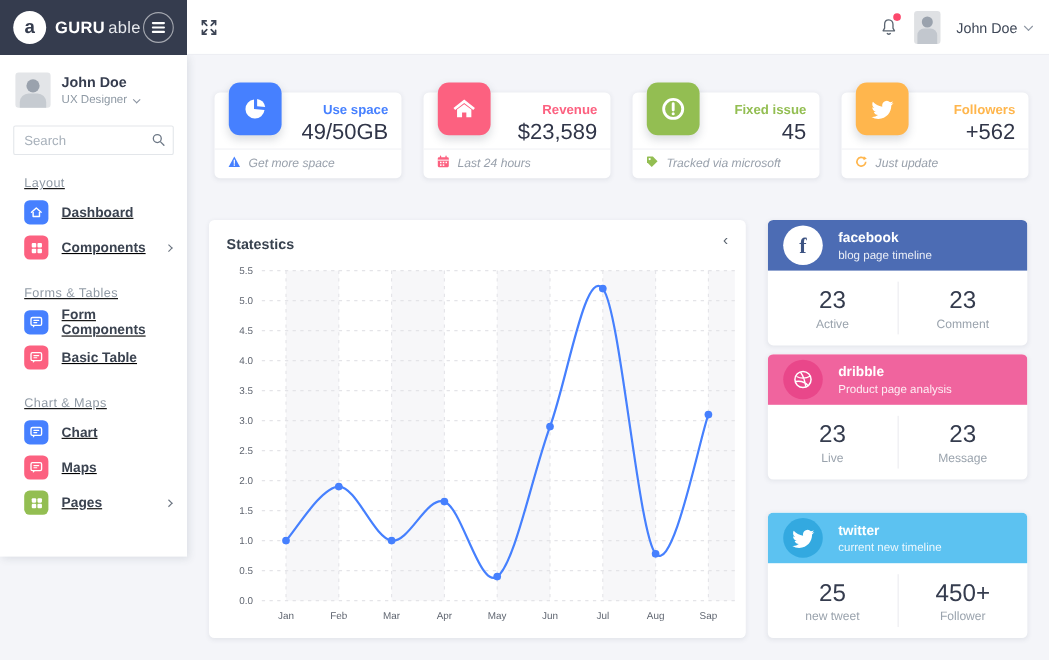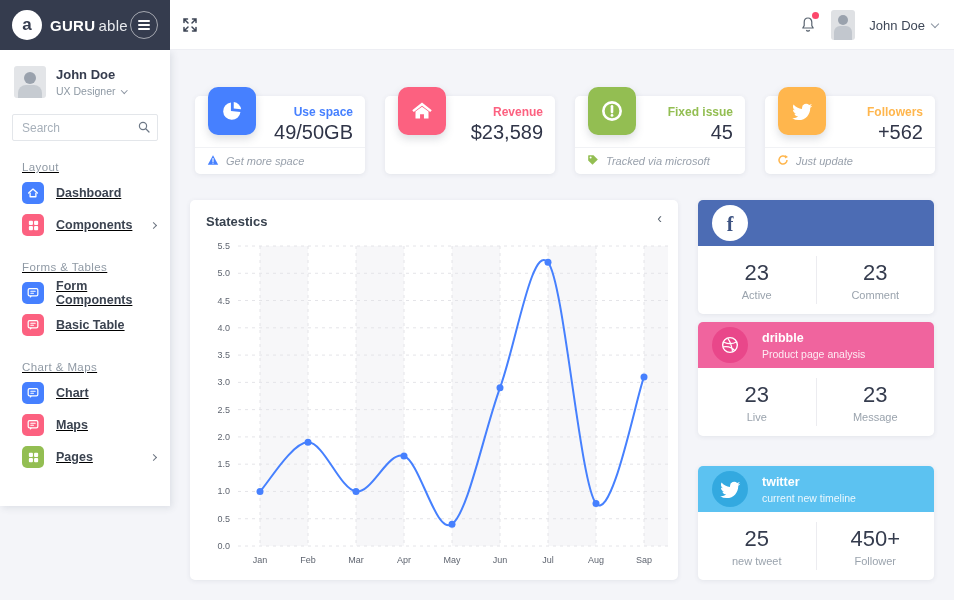--- a/index.html
+++ b/index.html
@@ -49,21 +49,21 @@
   .search-ico { position:absolute; right:7px; top:6px; }
   .nav { padding:0 0 6px 8px;text-decoration:underline; }
   .nav-heading { margin:20px 14px 4px 14px; font-size:11.5px; color:#909aa5; letter-spacing:.4px; }
   .nav-item { display:flex; align-items:center; height:32px; padding:0 14px; cursor:pointer; position:relative; }
   .nav-ico { width:22px; height:22px; border-radius:5px; display:flex; align-items:center; justify-content:center; flex:none; }
   .nav-label { margin-left:12px; font-size:12.5px; font-weight:bold; color:#3b4350; }
   .nav-arrow { position:absolute; right:14px; width:5px; height:5px; border-right:1.4px solid #6b7480;
                border-bottom:1.4px solid #6b7480; transform:rotate(-45deg); }
 
   
-  .stat-card { position:absolute; top:96px; width:170px; height:78px; background:#fff; border-radius:5px;
+  .stat-card { position:absolute; top:84px; width:170px; height:78px; background:#fff; border-radius:5px;
                box-shadow:0 1px 5px rgba(60,70,90,.09); }
   .stat-ico { position:absolute; left:13px; top:-9px; width:48px; height:48px; border-radius:10px;
               display:flex; align-items:center; justify-content:center; box-shadow:0 4px 8px rgba(60,70,90,.18); }
   .stat-label { position:absolute; right:12px; top:9px; font-size:12px; font-weight:bold; }
   .stat-value { position:absolute; right:12px; top:25px; font-size:20px; color:#303548; }
   .stat-footer { position:absolute; left:0; right:0; bottom:0; height:27px; border-top:1px solid #f1f2f5;
                  display:flex; align-items:center; gap:7px; padding:0 12px;font-style:italic; }
   .stat-footer span.txt { font-size:11px; color:#99a1ac; }
 
   
@@ -256,20 +256,35 @@
       </div>
       <div class="stat-card" style="left: 385px;">
         <div class="stat-ico" style="background:#fc6180">
           <svg width="26" height="26" viewBox="0 0 24 24">
             <path d="M12 4.2 L21 11.2 L19.6 12.9 L12 7.1 L4.4 12.9 L3 11.2 Z" fill="#ffffff"></path>
             <path d="M6 12.5 V19 H10.2 V15 H13.8 V19 H18 V12.5 L12 8 Z" fill="#ffffff"></path>
           </svg>
         </div>
         <div class="stat-label" style="color:#fc6180">Revenue</div>
         <div class="stat-value">$23,589</div>
+        <div class="stat-footer">
+          <span><svg width="12" height="12" viewBox="0 0 12 12">
+              <rect x="1" y="2" width="10" height="9" rx="1" fill="#fc6180"></rect>
+              <path d="M1 4.6 H11" stroke="#fff" stroke-width=".9"></path>
+              <path d="M3.5 1 V3 M8.5 1 V3" stroke="#fc6180" stroke-width="1.2" stroke-linecap="round"></path>
+              <g fill="#fff">
+                <rect x="3" y="6" width="1.4" height="1.4"></rect>
+                <rect x="5.5" y="6" width="1.4" height="1.4"></rect>
+                <rect x="8" y="6" width="1.4" height="1.4"></rect>
+                <rect x="3" y="8.4" width="1.4" height="1.4"></rect>
+                <rect x="5.5" y="8.4" width="1.4" height="1.4"></rect>
+              </g>
+            </svg></span>
+          <span class="txt">Last 24 hours</span>
+        </div>
       </div>
       <div class="stat-card" style="left: 575px;">
         <div class="stat-ico" style="background:#93be52">
           <svg width="26" height="26" viewBox="0 0 24 24">
             <circle cx="12" cy="12" r="8" fill="none" stroke="#ffffff" stroke-width="2.4"></circle>
             <path d="M12 7.6 V13" stroke="#ffffff" stroke-width="2.4" stroke-linecap="round"></path>
             <circle cx="12" cy="16.1" r="1.3" fill="#ffffff"></circle>
           </svg>
         </div>
         <div class="stat-label" style="color:#93be52">Fixed issue</div>
@@ -363,20 +378,24 @@
         <circle cx="454" cy="138.9090909090909" r="3.5" fill="#4680fe"></circle>
       </svg>
   </div>
 
   <div id="social-cards">
       <div class="social-card" style="top: 200px;">
         <div class="social-head" style="background:#4c6cb4">
        <div class="social-circle" style="background:#ffffff">
             <span class="fb-f">f</span>
           </div>
+       <div class="social-titles">
+         <div class="social-name">facebook</div>
+         <div class="social-sub">blog page timeline</div>
+       </div>
         </div>
      <div class="social-body">
           <div class="social-stat">
        <div class="val">23</div>
        <div class="lbl">Active</div>
           </div>
           <div class="social-div"></div>
           <div class="social-stat">
        <div class="val">23</div>
        <div class="lbl">Comment</div>

